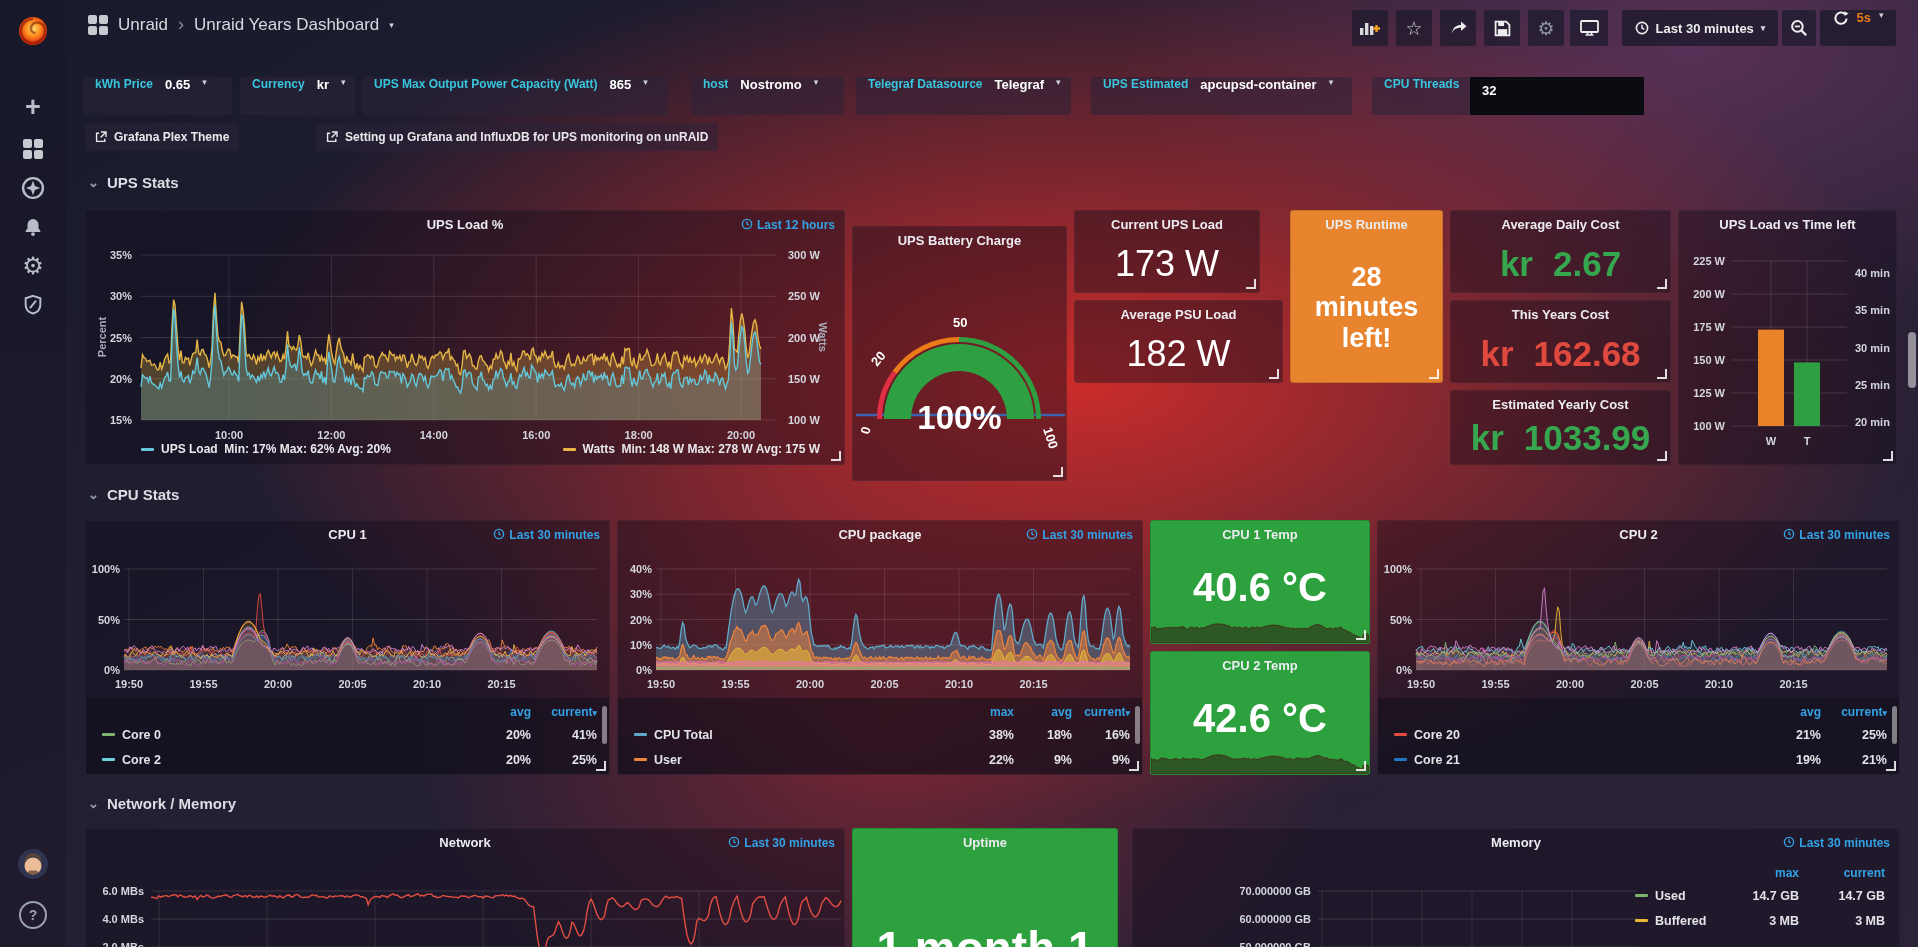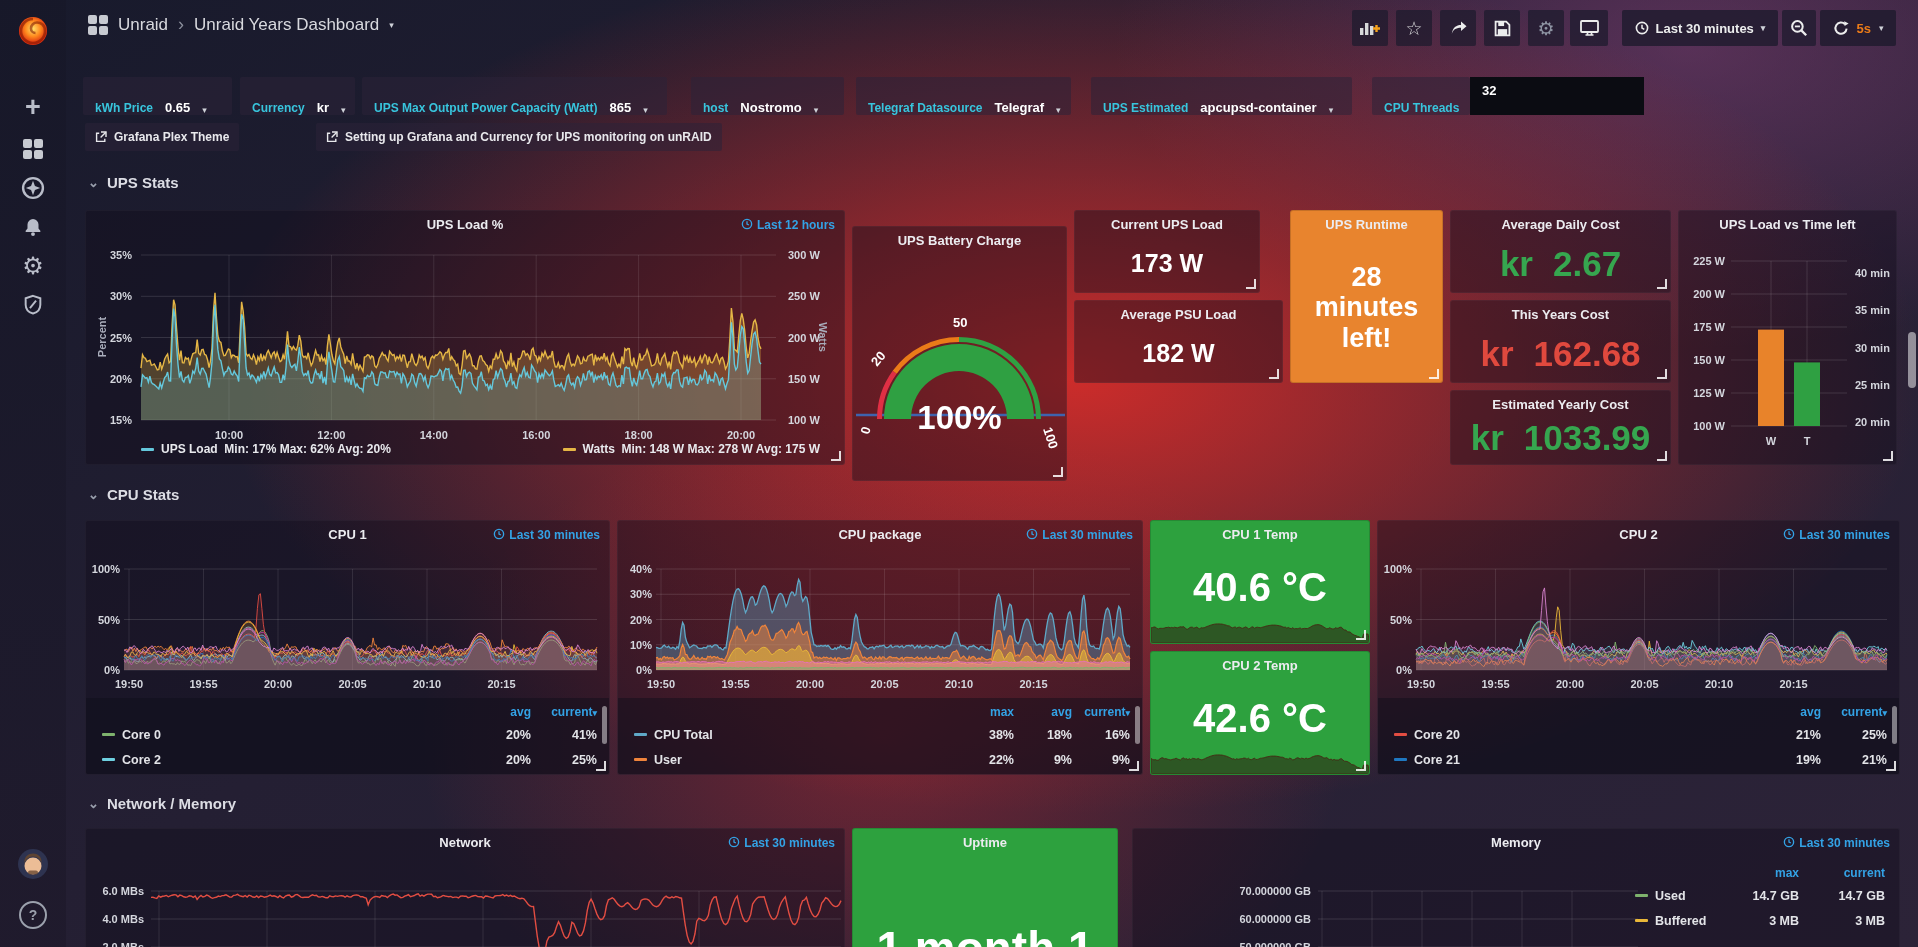--- a/index.html
+++ b/index.html
@@ -16,41 +16,41 @@
 .gtick{fill:#fff;font-size:13px;font-weight:700}
 
 #sidebar{position:absolute;left:0;top:0;width:66px;height:947px;background:linear-gradient(180deg,#171829ee,#1f1a2cdd);z-index:10}
 .sideicon{position:absolute;left:0;width:66px;height:38px;display:flex;align-items:center;justify-content:center;color:#b9bdc9;cursor:pointer}
 
 .crumb{position:absolute;top:14px;left:88px;display:flex;align-items:center;gap:10px;z-index:5}
 .crumbtxt{font-size:17px;font-weight:400;color:#d8d9de}
 .crumbsep{color:#8b8f9c;font-size:18px}
 .navbtn{position:absolute;top:10px;width:36px;height:36px;background:rgba(28,26,44,.72);border-radius:2px;display:flex;align-items:center;justify-content:center;color:#d8d9da;cursor:pointer;z-index:5}
 .timepick{position:absolute;top:10px;left:1622px;width:156px;height:36px;background:rgba(28,26,44,.78);border-radius:2px;display:flex;align-items:center;justify-content:center;gap:7px;color:#eceded;font-size:13px;font-weight:700;cursor:pointer;z-index:5}
-.refbox{position:absolute;top:10px;left:1820px;width:76px;height:36px;background:rgba(28,26,44,.78);border-radius:2px;display:flex;align-items:center;justify-content:center;gap:8px;cursor:pointer;z-index:5}
+.refbox{position:absolute;top:10px;left:1820px;width:76px;height:36px;background:rgba(28,26,44,.78);border-radius:2px;display:flex;align-items:flex-start;justify-content:center;gap:8px;cursor:pointer;z-index:5}
 .caret{font-size:9px;color:#cfd2d9}
 
-.varbox{position:absolute;top:77px;height:38px;background:rgba(44,34,56,.55);border-radius:2px;display:flex;align-items:flex-end;gap:12px;padding:0 12px;box-sizing:border-box;cursor:pointer;z-index:5}
+.varbox{position:absolute;top:77px;height:38px;background:rgba(44,34,56,.55);border-radius:2px;display:flex;align-items:flex-start;gap:12px;padding:0 12px;box-sizing:border-box;cursor:pointer;z-index:5}
 .varlab{font-size:12px;font-weight:700;color:#38c5dd;white-space:nowrap}
 .varval{font-size:13px;font-weight:700;color:#fff;white-space:nowrap}
 .varinput{position:absolute;top:77px;height:38px;background:#0b0c12;border:none;color:#fff;font-size:13px;font-weight:700;padding:0 0 12px 12px;box-sizing:border-box;font-family:"Liberation Sans",sans-serif;z-index:5}
 .linkbox{position:absolute;top:123px;height:28px;background:rgba(44,34,56,.55);border-radius:2px;display:flex;align-items:center;gap:7px;padding:0 10px;font-size:12px;font-weight:700;color:#e8e8ec;cursor:pointer;z-index:5}
 
 .sechead{position:absolute;display:flex;align-items:center;gap:8px;color:#dcdde4;font-size:15px;font-weight:700;cursor:pointer;z-index:5}
 .sechead .chev{color:#9aa0ad;font-size:13px}
 
 .panel{position:absolute;background:rgba(16,13,26,.42);border:1px solid rgba(255,255,255,.035);border-radius:3px;overflow:hidden;box-sizing:border-box}
 .panel.green{background:#2da13e;border-color:rgba(0,0,0,.15)}
 .panel.orange{background:#e8842e;border-color:rgba(0,0,0,.15)}
 .ptitle{position:absolute;top:6px;left:0;right:0;text-align:center;font-size:13px;font-weight:700;color:#ececf0;z-index:4;cursor:pointer}
 .ptime{position:absolute;top:7px;right:9px;display:flex;align-items:flex-start;gap:4px;font-size:12px;font-weight:700;color:#33a2e5;z-index:4;cursor:pointer}
 .chart{position:absolute;left:0;top:0;z-index:1}
 .rsz{position:absolute;right:3px;bottom:3px;width:8px;height:8px;border-right:2px solid rgba(255,255,255,.85);border-bottom:2px solid rgba(255,255,255,.85);z-index:5;cursor:nwse-resize}
 .statwrap{position:absolute;left:0;right:0;top:24px;bottom:0;display:flex;align-items:center;justify-content:center;z-index:2}
-.statv{font-size:25px;font-weight:700;color:#fff}
+.statv{font-size:36px;font-weight:400;color:#fff}
 .costrow{display:flex;gap:20px;align-items:baseline;font-size:35px;font-weight:700}
 .uleg{position:absolute;left:55px;right:24px;bottom:8px;display:flex;justify-content:space-between;font-size:12px;font-weight:700;color:#e8e9ed;z-index:3}
 .sw{display:inline-block;width:13px;height:3px;border-radius:1px;margin-right:7px;vertical-align:middle}
 .legend-bg{position:absolute;left:0;right:0;bottom:0;height:76px;background:rgba(13,13,24,.45);z-index:2}
 .ltable{position:absolute;left:16px;right:12px;bottom:2px;z-index:3;font-weight:700}
 .lrow{display:flex;align-items:center;height:25px;font-size:12.5px;color:#e3e4e8}
 .lhead{display:flex;align-items:center;height:20px;font-size:12px;color:#33a2e5}
 .lname{flex:1;text-align:left;cursor:pointer}
 .lv{width:66px;text-align:right}
 .lv3{width:58px;text-align:right}
@@ -243,21 +243,21 @@
         <path d="M10.8 1.2 5.6 6.4" stroke="#e8e8ec" stroke-width="1.4"></path>
       </svg>
     <span>Grafana Plex Theme</span>
   </div>
   <div class="linkbox" style="left:316px">
     <svg width="12" height="12" viewBox="0 0 12 12">
         <path d="M4.2 2.2H1.6v8.2h8.2V7.8" fill="none" stroke="#e8e8ec" stroke-width="1.4"></path>
         <path d="M6 1h5v5" fill="none" stroke="#e8e8ec" stroke-width="1.4"></path>
         <path d="M10.8 1.2 5.6 6.4" stroke="#e8e8ec" stroke-width="1.4"></path>
       </svg>
-    <span>Setting up Grafana and Currency for UPS monitoring on unRAID</span>
+    <span>Setting up Grafana and InfluxDB for UPS monitoring on unRAID</span>
   </div>
 
   <div class="sechead" style="left:88px;top:174px">
     <span class="chev">⌄</span>
     <span>UPS Stats</span>
   </div>
   <div class="sechead" style="left:88px;top:486px">
     <span class="chev">⌄</span>
     <span>CPU Stats</span>
   </div>

